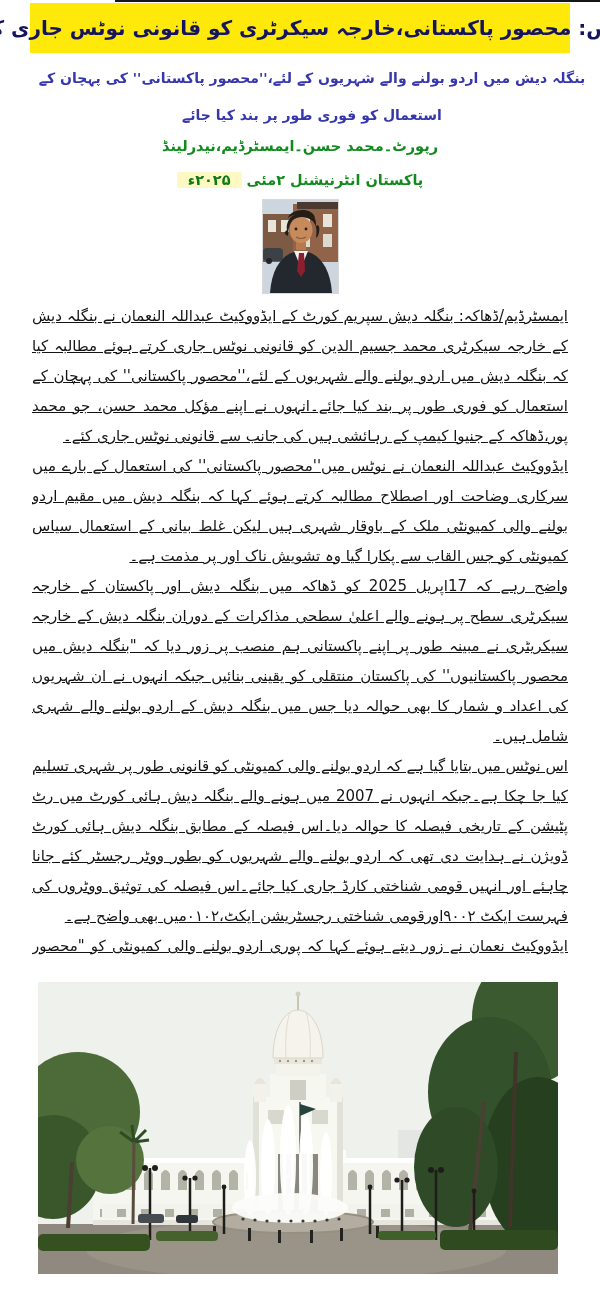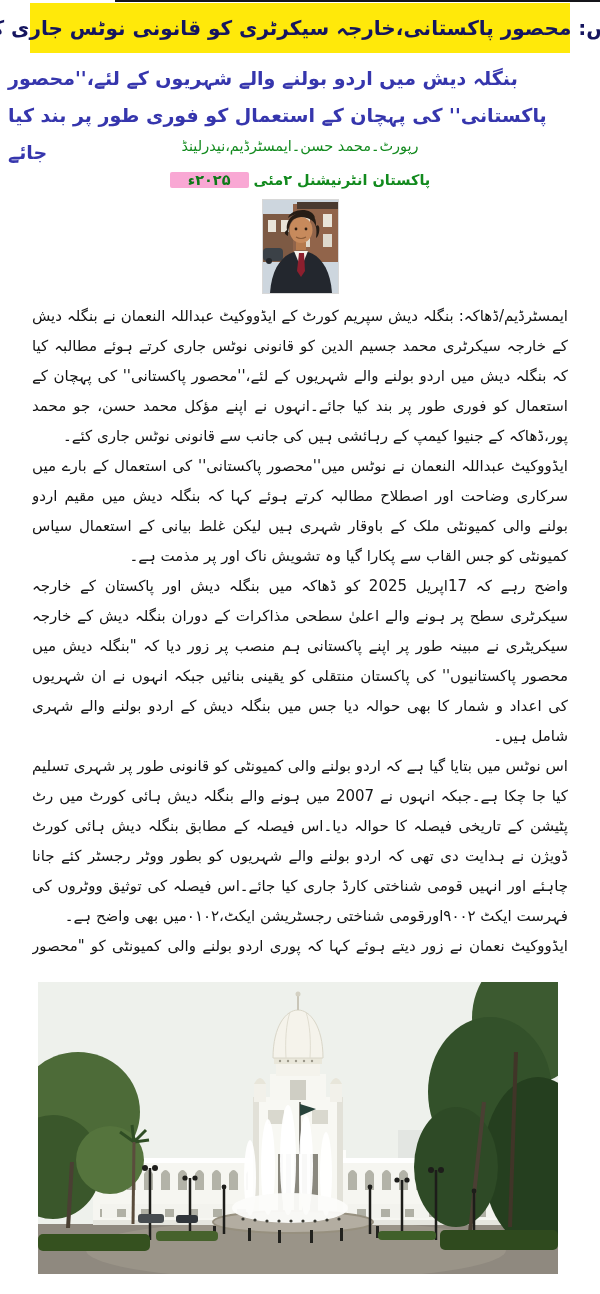--- a/index.html
+++ b/index.html
@@ -11,41 +11,41 @@
   .top-rule{position:absolute;top:0;left:115px;width:485px;height:2px;background:#15151a;}
   .headline-bar{
     position:absolute;top:3px;left:30px;width:540px;height:50px;
     background:#ffe90a;display:flex;align-items:center;justify-content:center;
   }
   .headline{
     color:#15155f;font-size:20px;font-weight:bold;direction:rtl;
     text-align:center;line-height:1.2;padding:0 8px;white-space:nowrap;
   }
   .subheadline{
-    position:absolute;top:60px;left:8px;width:576px;
-    color:#3636ad;font-size:19px;font-weight:bold;direction:rtl;
-    text-align:left;line-height:37px;
+    position:absolute;top:60px;left:24px;width:576px;
+    color:#3636ad;font-size:14px;font-weight:bold;direction:rtl;
+    text-align:center;line-height:37px;
   }
   .byline{
     position:absolute;top:138px;left:0;width:600px;
-    color:#128a1e;font-size:14.5px;font-weight:normal;direction:rtl;text-align:center;
+    color:#128a1e;font-size:14.5px;font-weight:bold;direction:rtl;text-align:center;
   }
   .dateline{
     position:absolute;top:172px;left:0;width:600px;
     color:#128a1e;font-size:14.5px;font-weight:bold;direction:rtl;text-align:center;
   }
-  .dateline .year{background:#f9a8d4;color:#0d7a18;padding:0 18px;border-radius:2px;}
+  .dateline .year{background:#fef9c3;color:#0d7a18;padding:0 11px;border-radius:2px;}
   .portrait{
     position:absolute;top:200px;left:263px;width:75px;height:93px;
     box-shadow:0 0 0 1px #d8d8d8;
   }
   .article{
     position:absolute;top:301px;left:32px;width:536px;height:663px;
     overflow:hidden;direction:rtl;text-align:justify;
-    color:#141414;font-size:15px;line-height:30px;
+    color:#141414;font-size:15px;line-height:30px;text-decoration:underline;
   }
   .article p{margin:0;}
   .court-photo{position:absolute;top:982px;left:38px;width:520px;height:292px;}
 </style>
 </head>
 <body>
 
 <div class="page">
 
   <div class="top-rule"></div>

